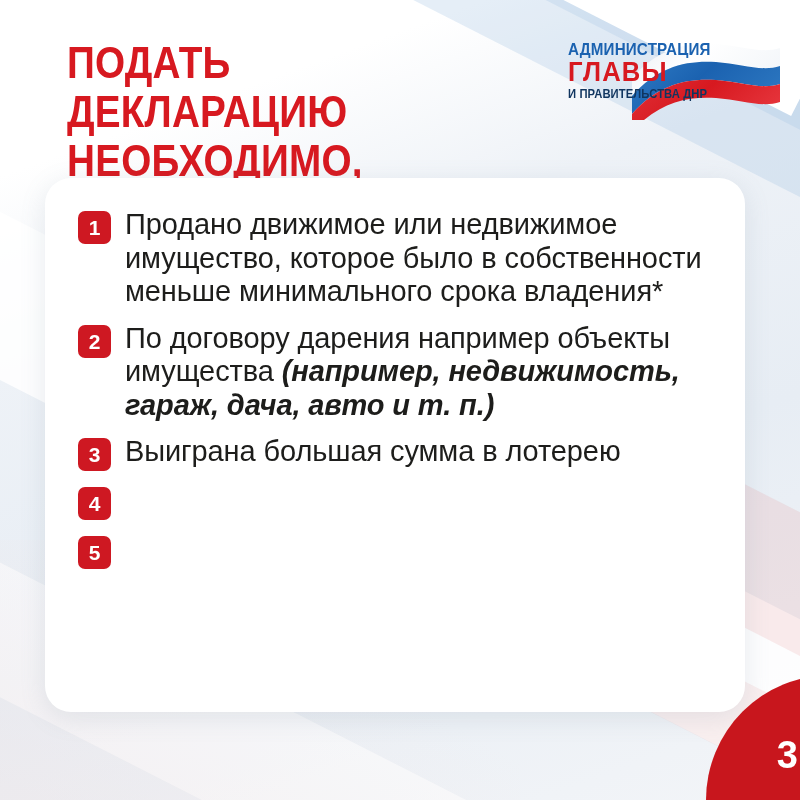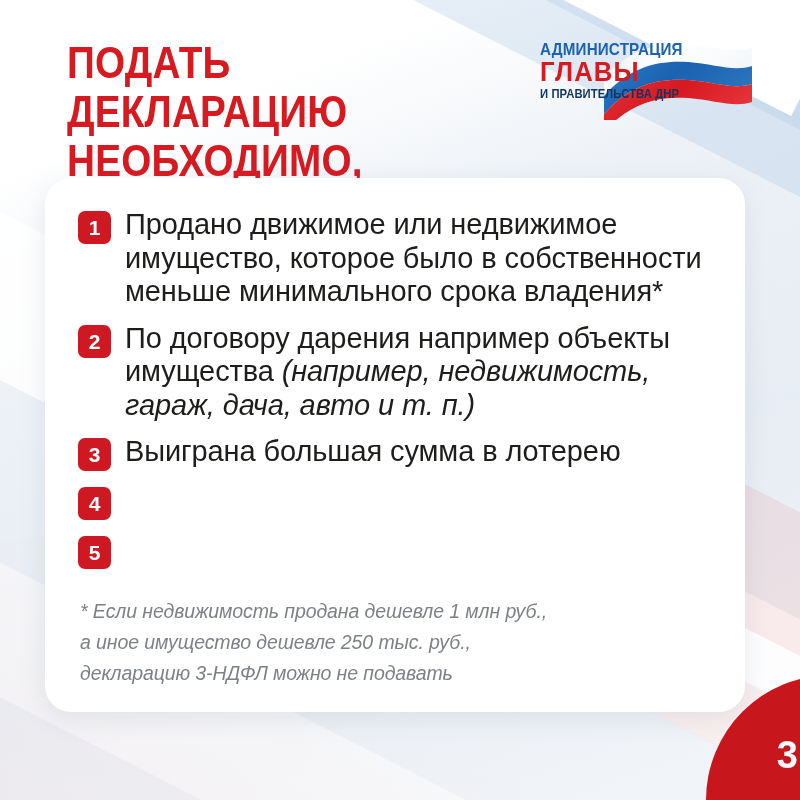--- a/index.html
+++ b/index.html
@@ -123,21 +123,21 @@
     letter-spacing: 0.2px;
     text-transform: uppercase;
     transform: scaleX(0.88);
     transform-origin: left top;
     white-space: pre-line;
   }
 
   
   .logo {
     position: absolute;
-    left: 540px;
+    left: 568px;
     top: 38px;
     width: 215px;
     height: 82px;
   }
   .logo-text {
     position: absolute;
     left: 0;
     top: 2px;
     width: 150px;
     z-index: 3;
@@ -226,20 +226,21 @@
   }
   .item-text {
     margin-left: 14px;
     color: #1D1D1B;
     font-size: 29px;
     line-height: 33.5px;
     letter-spacing: -0.1px;
   }
   .item-text .em {
     font-style: italic;
+    font-weight: bold;
   }
 
   .footnote {
     position: absolute;
     left: 35px;
     top: 418px;
     width: 620px;
     color: #7D8186;
     font-size: 19.5px;
     font-style: italic;
@@ -336,22 +337,19 @@
           <div class="badge">3</div>
           <div class="item-text"><span>Выиграна большая сумма в лотерею</span></div>
         </div>
         <div class="list-item">
           <div class="badge">4</div>
         </div>
         <div class="list-item">
           <div class="badge">5</div>
         </div>
       </div>
-    <div class="footnote">* Если недвижимость продана дешевле 1 млн руб.,
-а иное имущество дешевле 250 тыс. руб.,
-декларацию 3-НДФЛ можно не подавать</div>
   </div>
 
   <div class="page-corner">
     <div class="page-number">3</div>
   </div>
 
 </div>
 
 </body></html>

